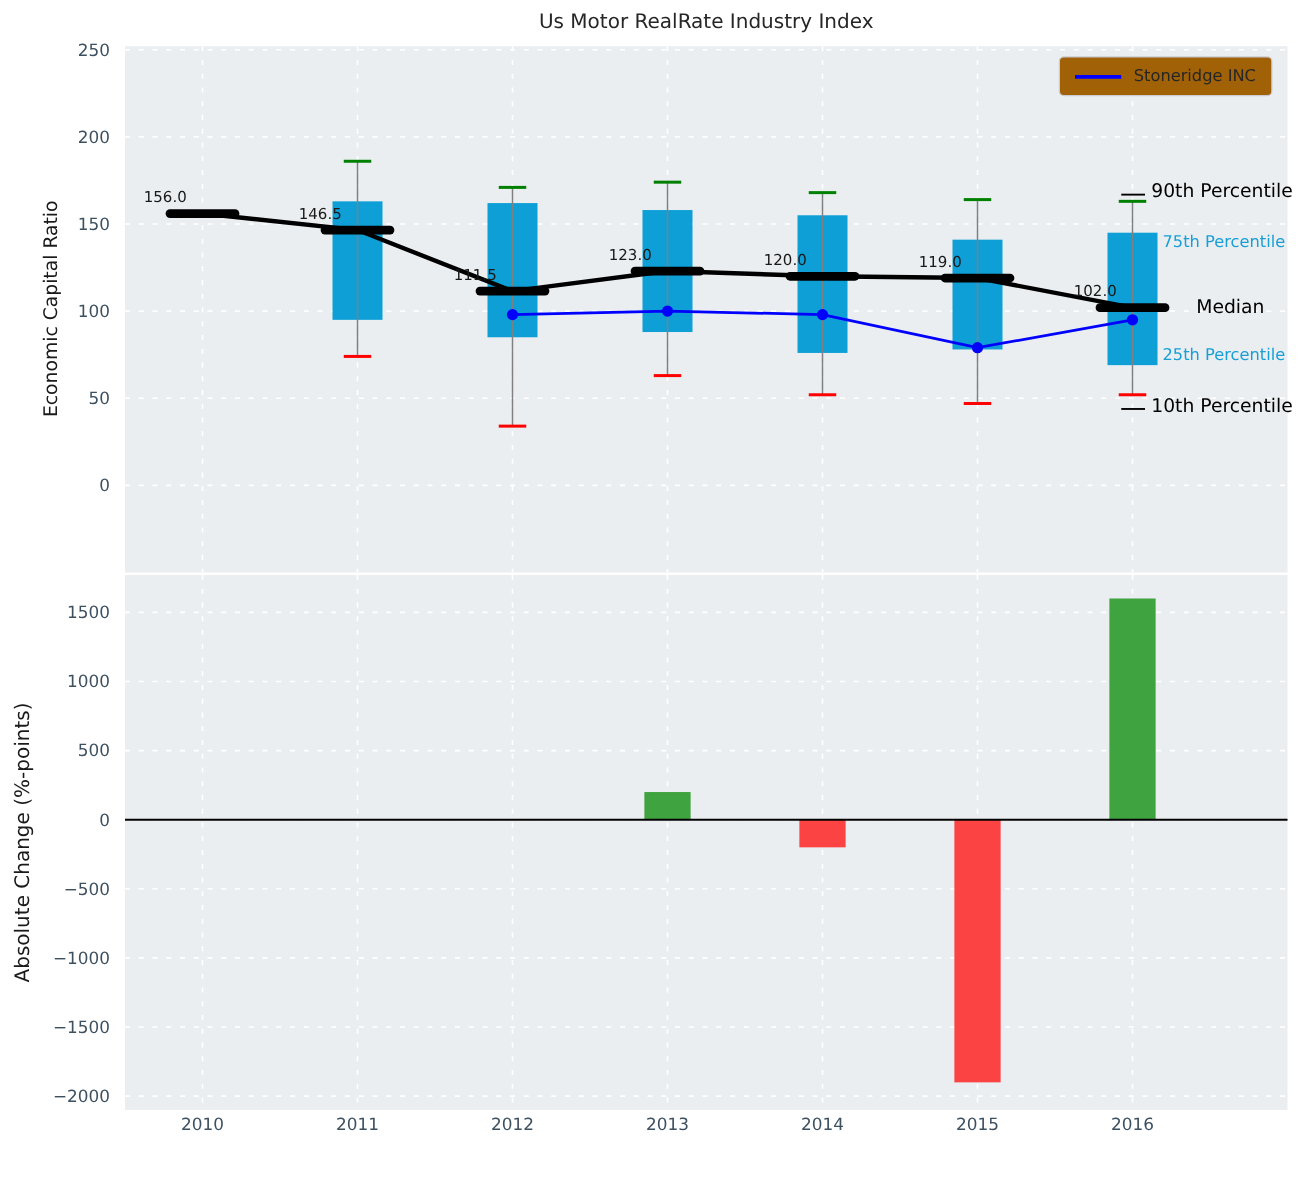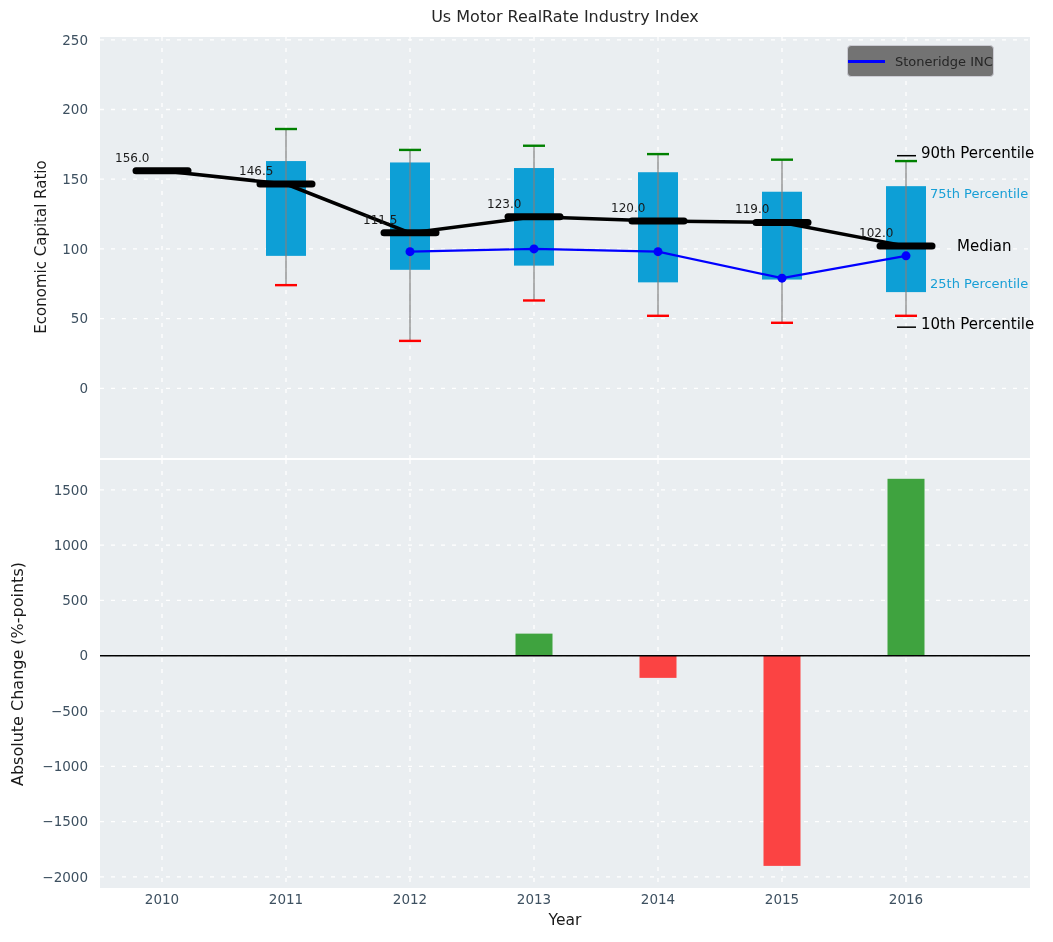--- a/index.html
+++ b/index.html
@@ -15,23 +15,23 @@
     position:absolute;height:20px;line-height:20px;text-align:center;
     color:#1a1a1a;transform:rotate(-90deg);transform-origin:center;
   }
   .ylabel.top{width:421px;left:-170px;top:237px;font-size:15px;}
   .ylabel.bottom{width:428px;left:-196px;top:664px;font-size:16px;}
   .xlabel{
     position:absolute;left:100px;top:911px;width:930px;text-align:center;
     font-size:15.5px;color:#1a1a1a;
   }
   .legend{
-    position:absolute;left:847px;top:45px;height:30px;padding:0 0;
+    position:absolute;left:847px;top:45px;height:30px;padding:0 12px;
     display:flex;align-items:center;gap:10px;
-    border:1px solid #ccccd4;border-radius:4px;background:#737373;
+    border:1px solid #ccccd4;border-radius:4px;background:#a16207;
   }
   .legend-line{display:inline-block;width:37px;height:3px;background:#0000ff;}
   .legend-text{font-size:13px;color:#262626;white-space:nowrap;}
   svg{position:absolute;left:0;top:0;}
 </style>
 </head>
 <body>
 
 <div class="figure">
   <svg id="plot" width="1053" height="942">
@@ -144,18 +144,17 @@
         <text x="410" y="899" dy="0.35em" text-anchor="middle" font-size="13.5" fill="#3d5060">2012</text>
         <text x="534" y="899" dy="0.35em" text-anchor="middle" font-size="13.5" fill="#3d5060">2013</text>
         <text x="658" y="899" dy="0.35em" text-anchor="middle" font-size="13.5" fill="#3d5060">2014</text>
         <text x="782" y="899" dy="0.35em" text-anchor="middle" font-size="13.5" fill="#3d5060">2015</text>
         <text x="906" y="899" dy="0.35em" text-anchor="middle" font-size="13.5" fill="#3d5060">2016</text>
       </g>
     </svg>
   <div class="title">Us Motor RealRate Industry Index</div>
   <div class="ylabel top">Economic Capital Ratio</div>
   <div class="ylabel bottom">Absolute Change (%-points)</div>
-  <div class="xlabel">Year</div>
   <div class="legend">
     <span class="legend-line"></span>
     <span class="legend-text">Stoneridge INC</span>
   </div>
 </div>
 
 </body></html>

